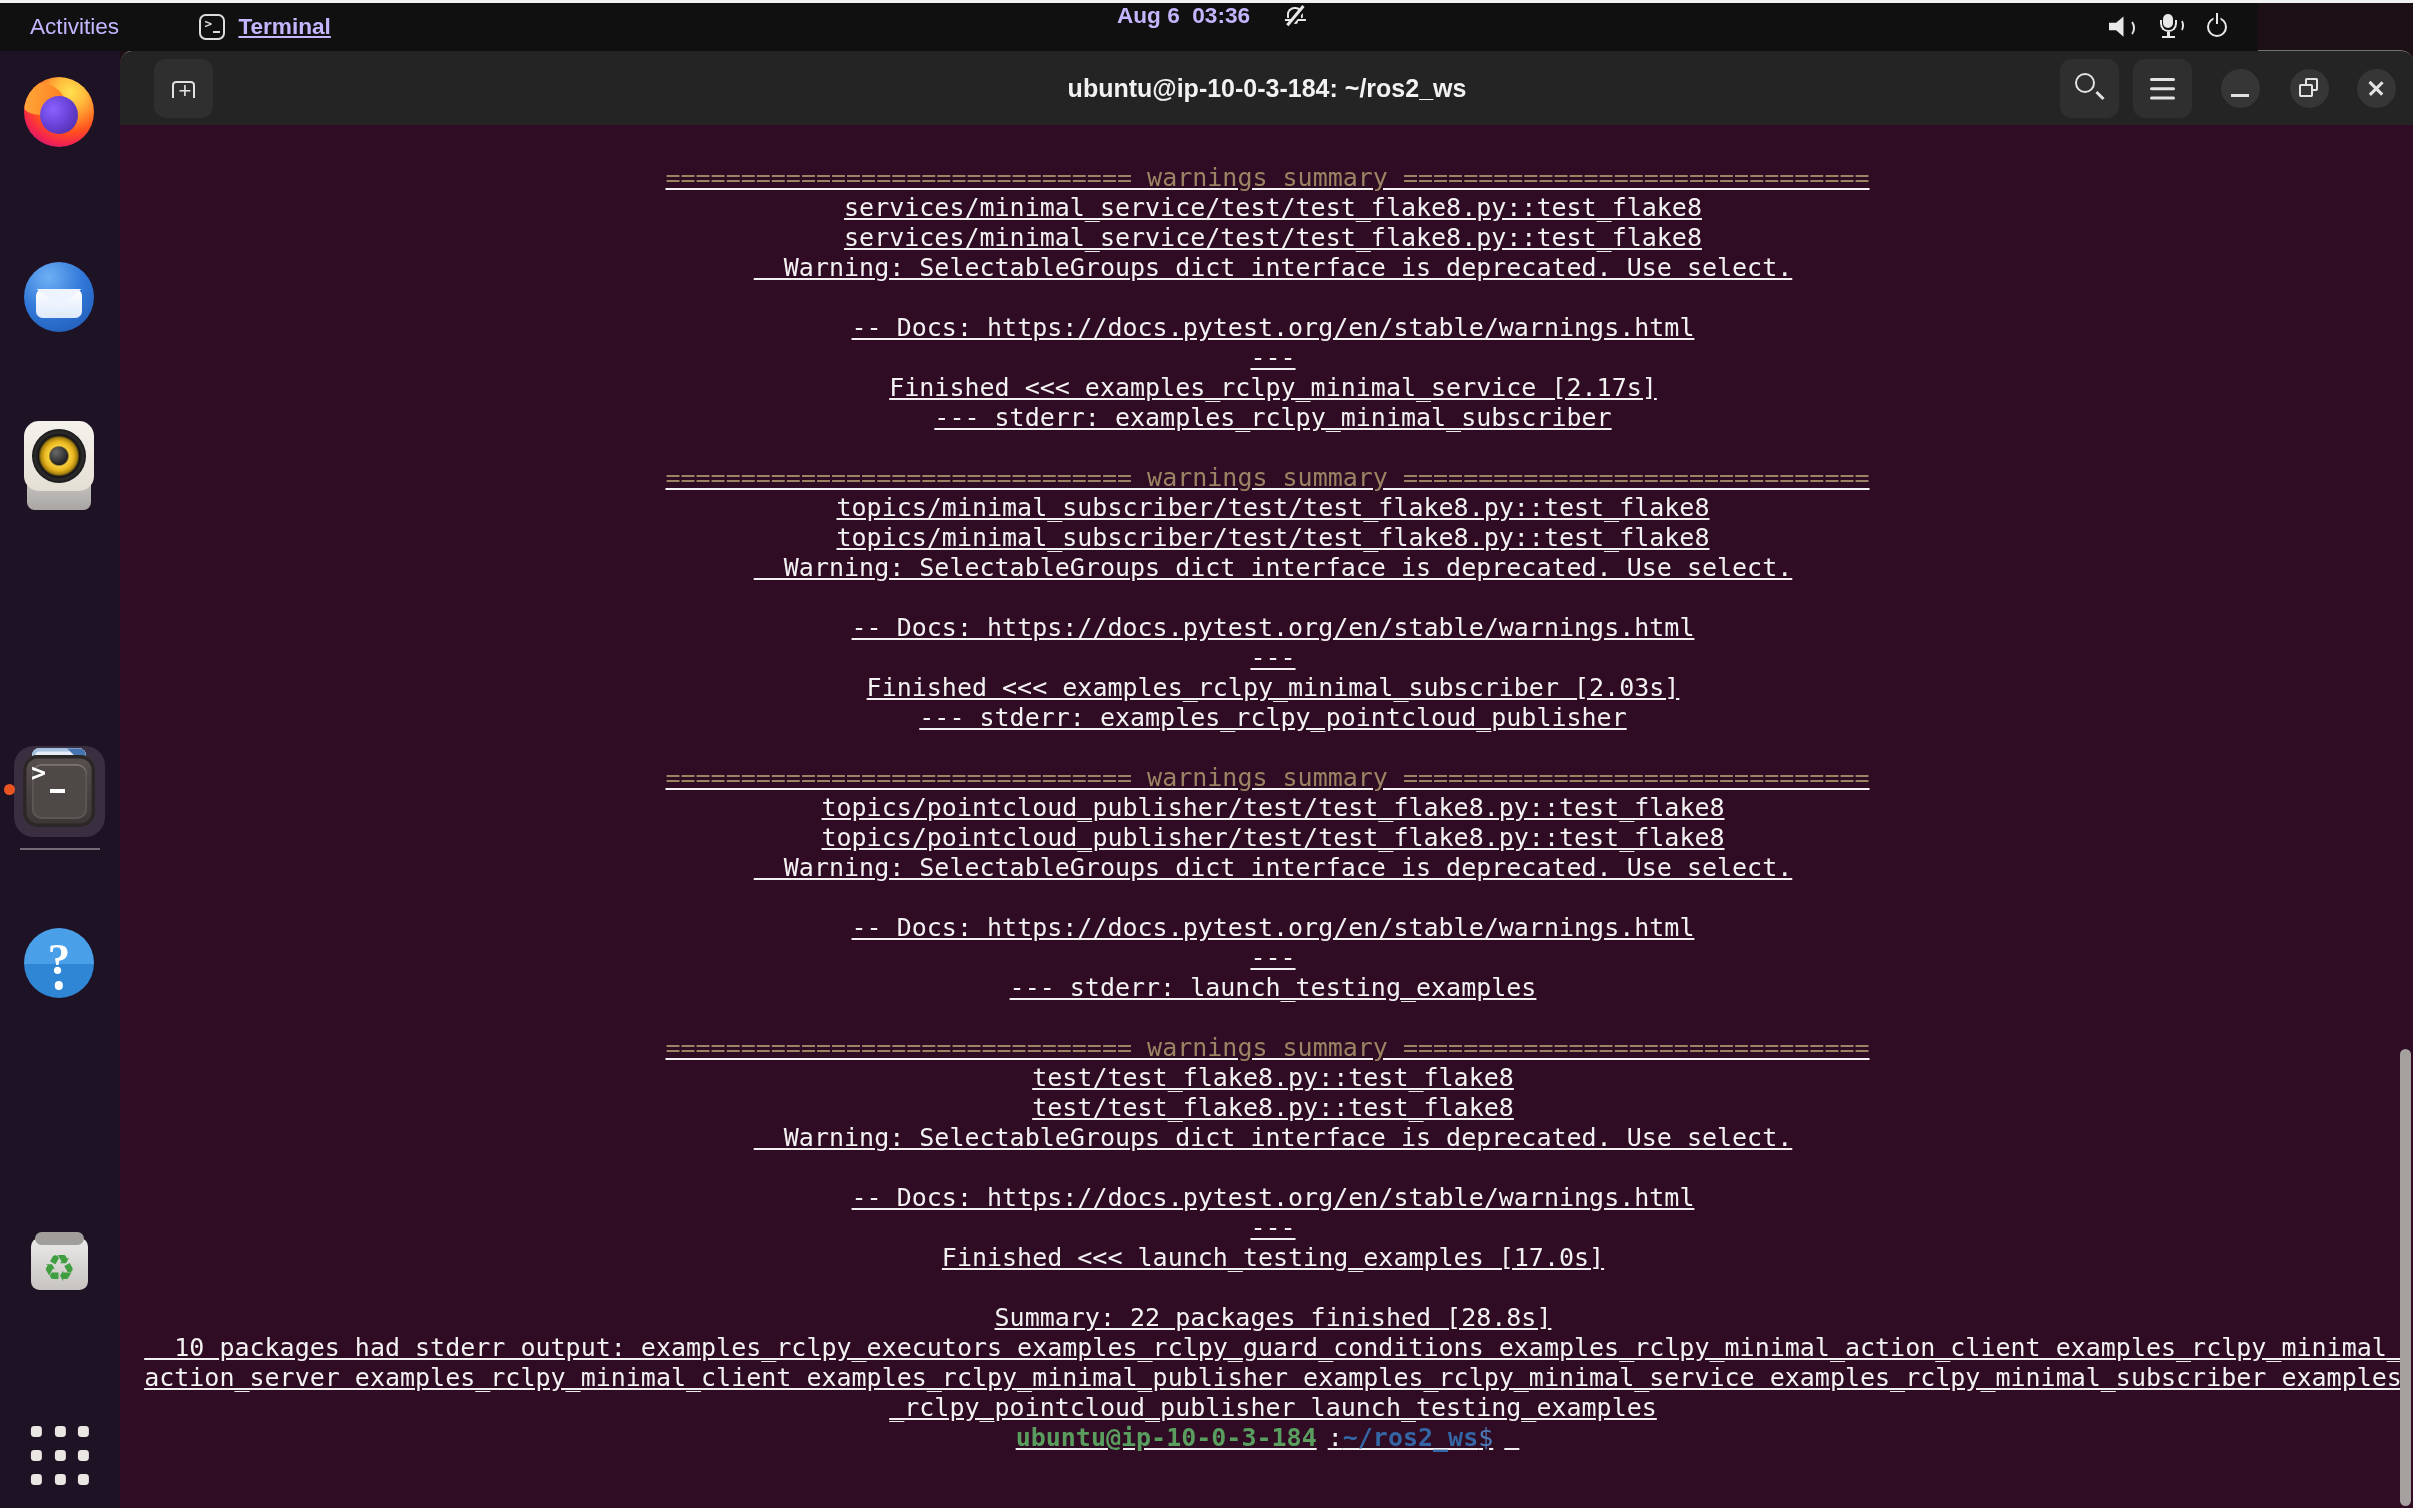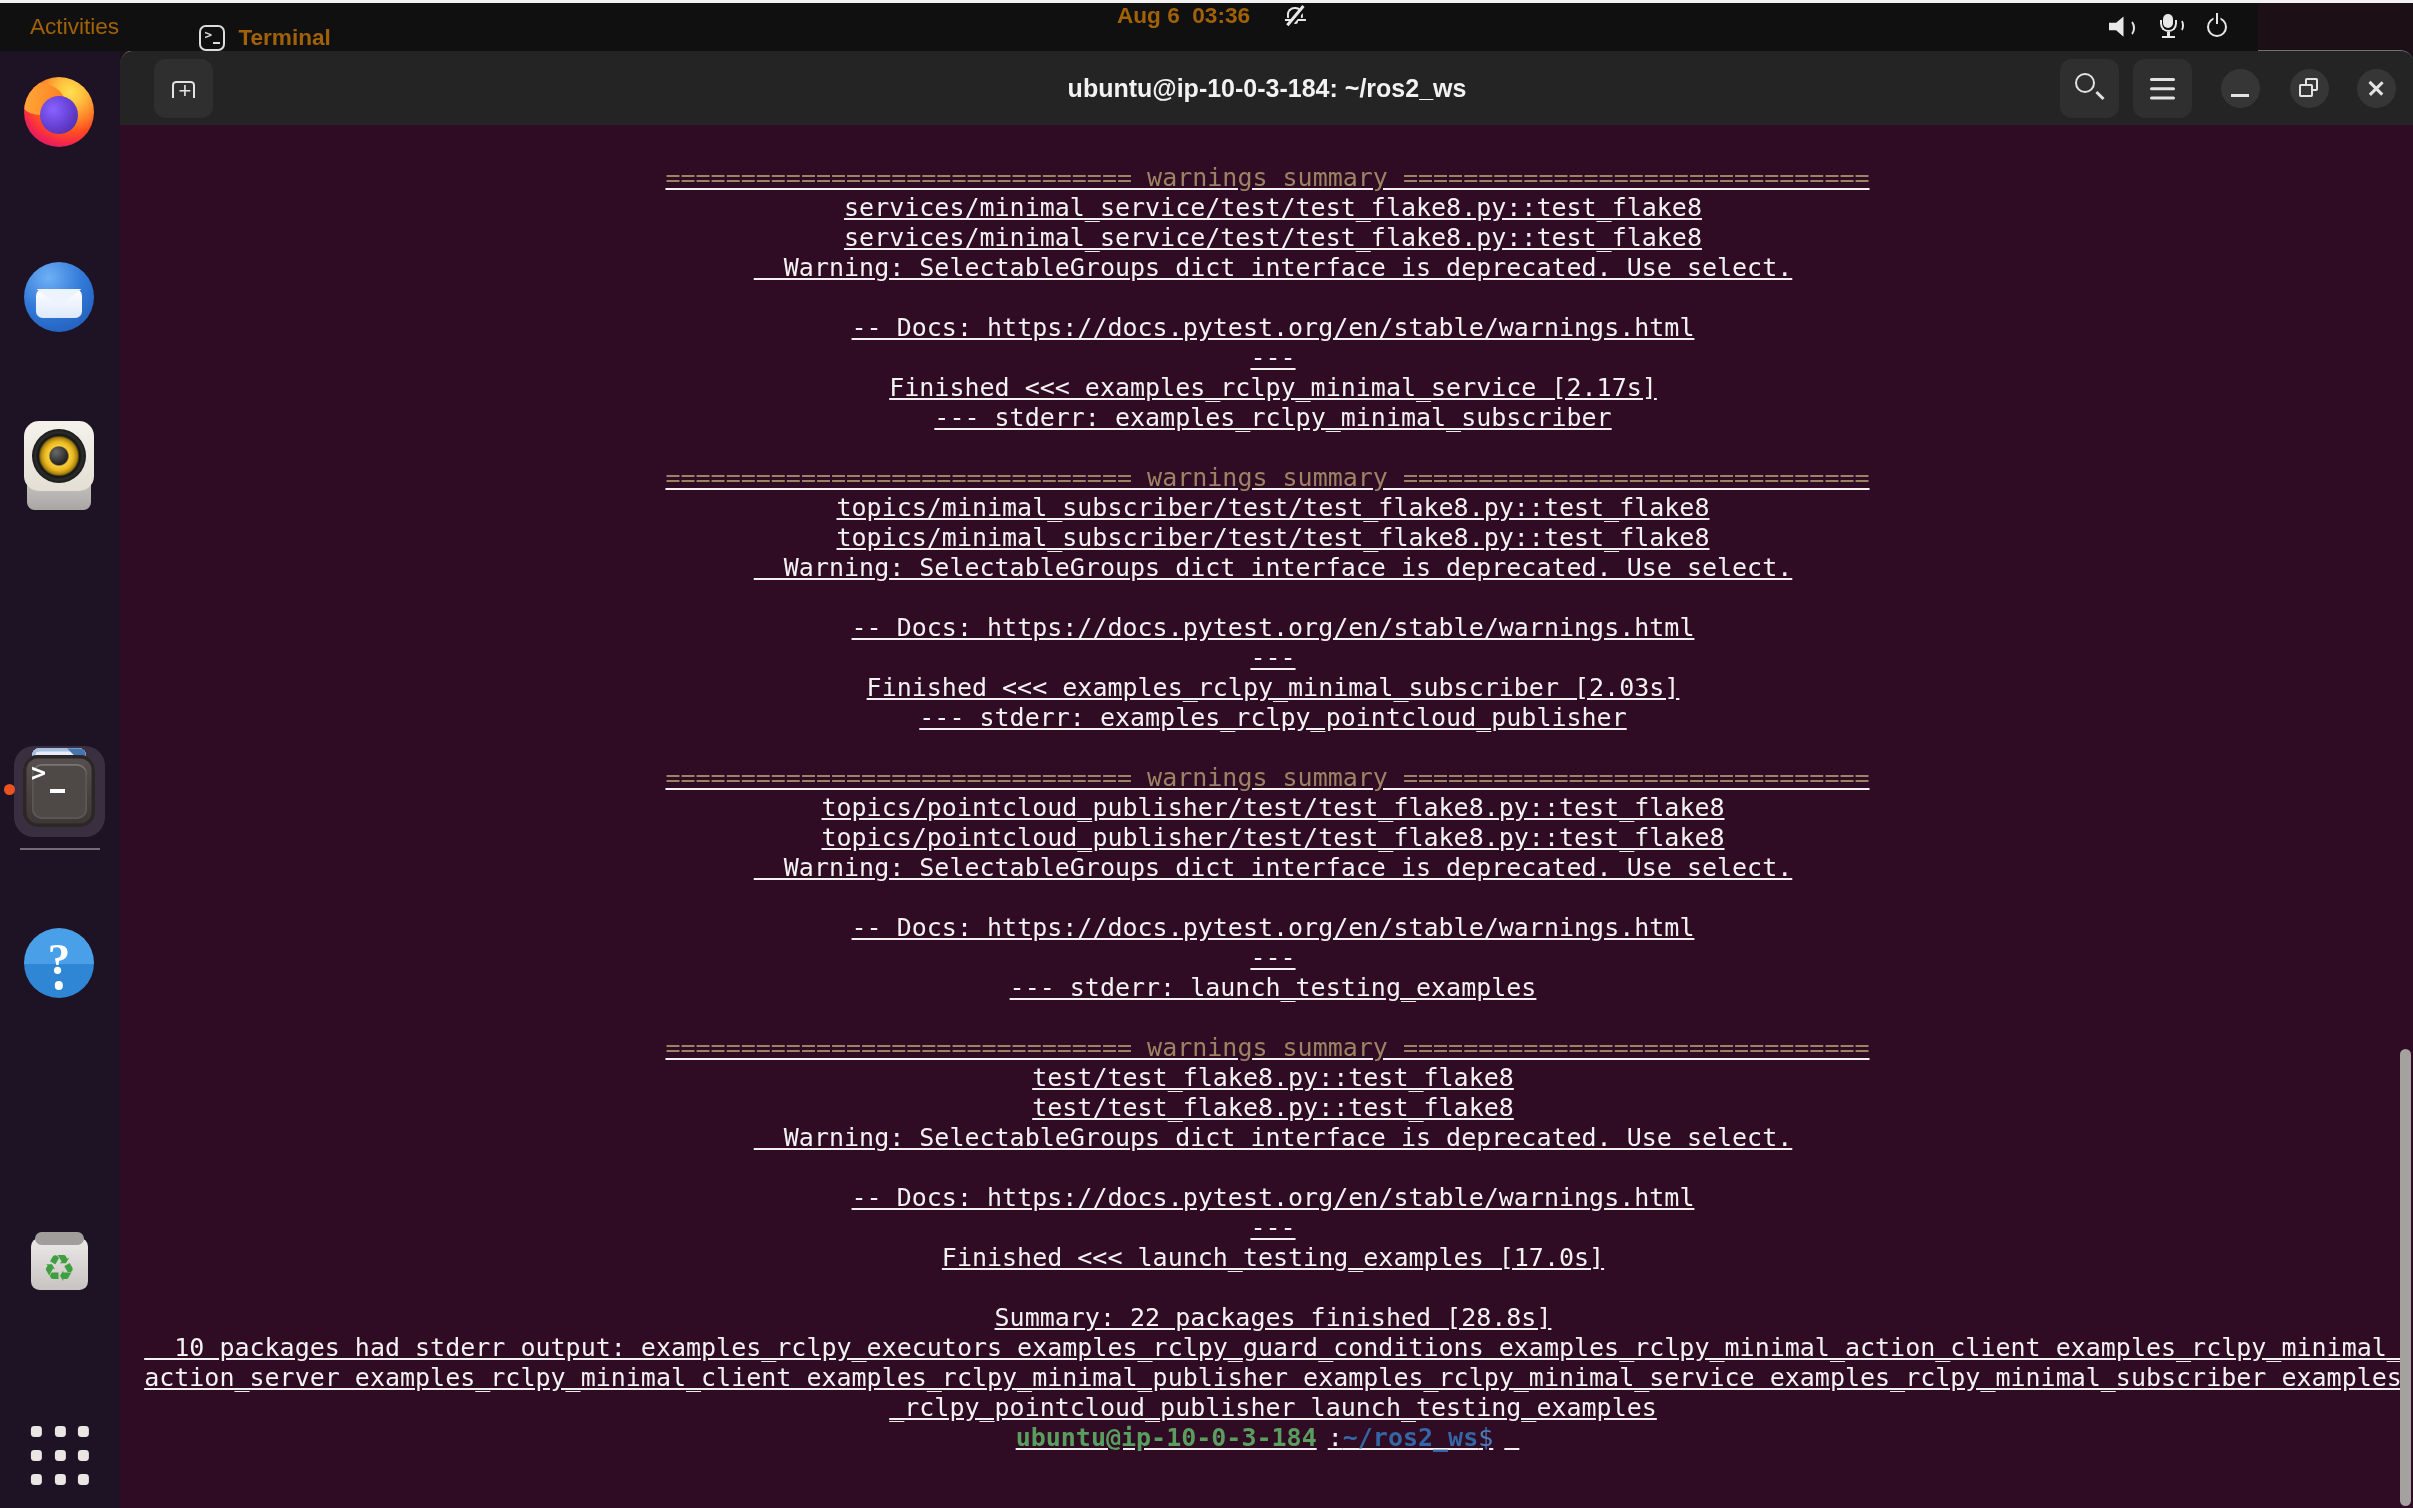--- a/index.html
+++ b/index.html
@@ -11,23 +11,23 @@
     --terminal-bg:#300b24; --terminal-fg:#f2f2f2; --warning-header:#9b8463;
     --prompt-user:#5a9e5f; --prompt-path:#3465a4; --prompt-dollar:#4d7cba;
     --accent-orange:#e95420; --topbar-bg:#101010; --titlebar-bg:#242424;
   }
 
   
   .top-strip{ position:absolute; top:0; left:0; width:2413px; height:2.5px; background:#f2f2f2; z-index:60; }
 
   
   .topbar{ position:absolute; top:2.5px; left:0; width:2258px; height:48px;
-           background:var(--topbar-bg); color:#a16207; font-size:22.6px; z-index:50; }
+           background:var(--topbar-bg); color:#c4b5fd; font-size:22.6px; z-index:50; }
   .activities{ position:absolute; left:30px; top:0; height:48px; display:flex; align-items:center; cursor:default; }
-  .app-ind{ position:absolute; left:199px; top:0; height:48px; display:flex; align-items:flex-end; gap:13.4px; font-weight:600; }
+  .app-ind{ position:absolute; left:199px; top:0; height:48px; display:flex; align-items:center; gap:13.4px; font-weight:600;text-decoration:underline; }
   .clock{ position:absolute; left:50%; top:0; height:48px; transform:translateX(calc(-50% + 84px));
           display:flex; gap:32px; font-weight:700; white-space:pre; }
   .sys{ position:absolute; right:28.5px; top:0; height:48px; display:flex; align-items:center; gap:22px; }
 
   
   .mini-term{ width:26px; height:26px; border:2.1px solid #dcdcdc; border-radius:6.7px; position:relative; }
   .mini-term::before{ content:">"; position:absolute; left:3.4px; top:0.8px; color:#dcdcdc;
                       font:700 12.6px "DejaVu Sans Mono",monospace; }
   .mini-term::after{ content:""; position:absolute; left:11.7px; top:15px; width:7.5px; height:2.1px; background:#dcdcdc; }
 

